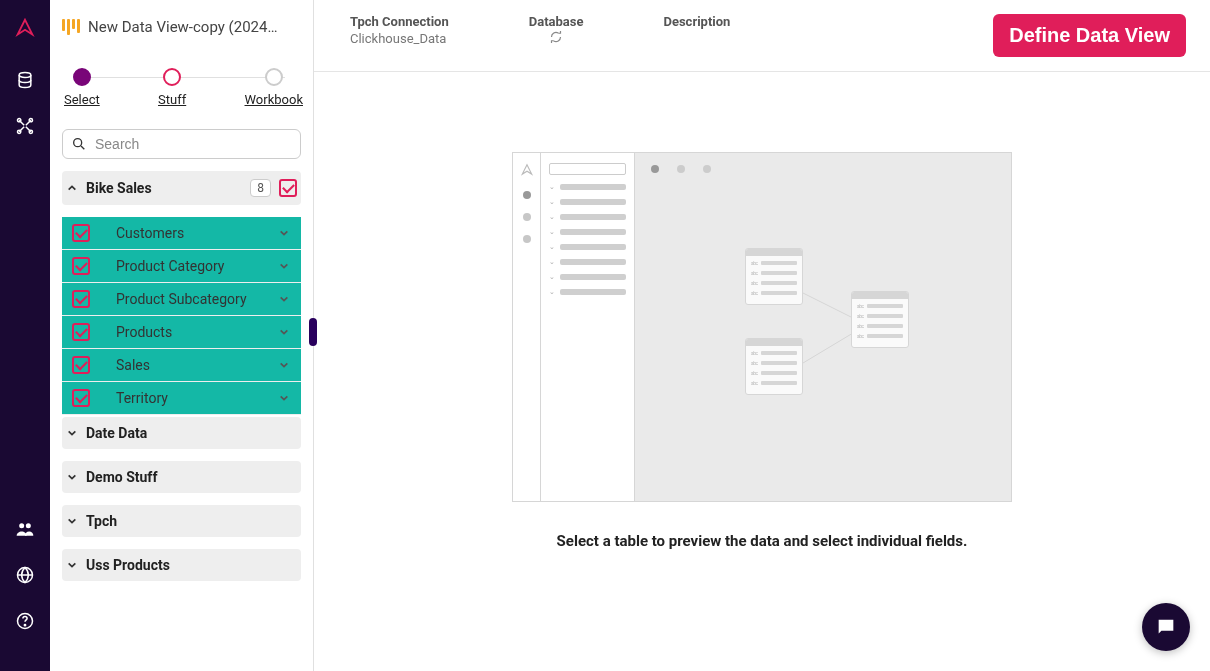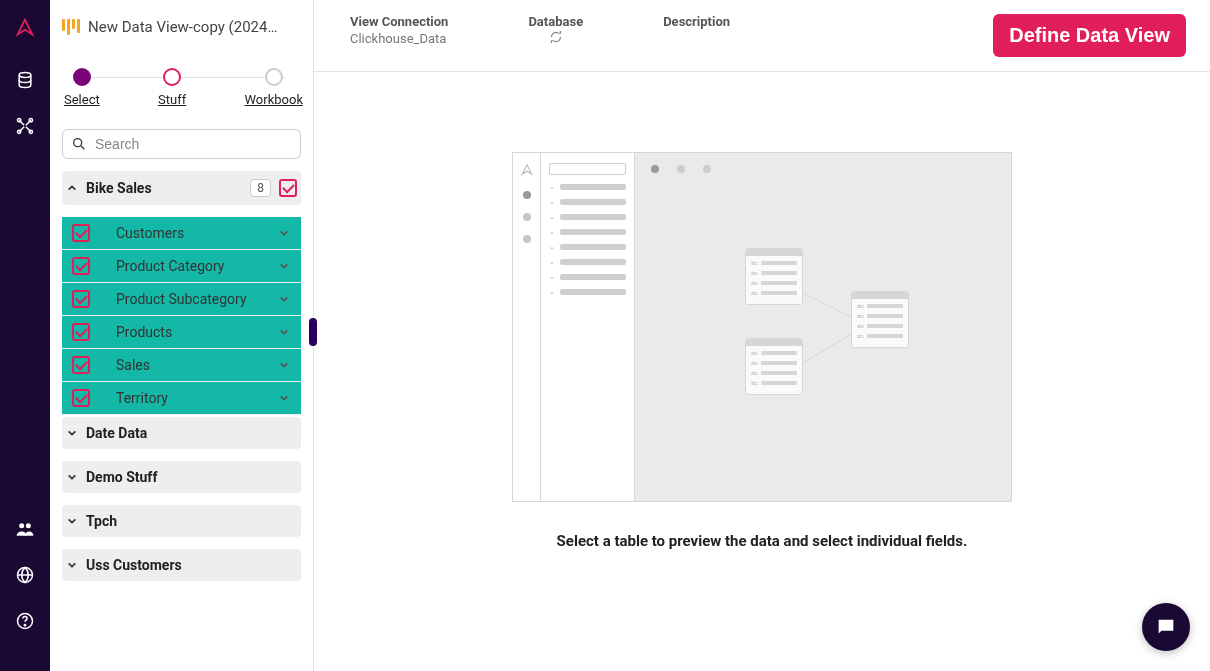--- a/index.html
+++ b/index.html
@@ -489,32 +489,32 @@
           </svg>
         </span>
       <span class="name">Tpch</span>
     </div>
     <div class="group-hdr group-collapsed">
       <span class="arrow">
           <svg viewBox="0 0 12 12" width="10" height="10" fill="none" stroke="#333" stroke-width="2">
             <path d="M2 4l4 4 4-4"></path>
           </svg>
         </span>
-      <span class="name">Uss Customers</span>
+      <span class="name">Uss Products</span>
     </div>
 
   </div>
 
   <div class="resize-handle"></div>
 </div>
 
 <div class="main">
   <div class="topbar">
     <div class="meta-col">
-      <div class="lbl">View Connection</div>
+      <div class="lbl">Tpch Connection</div>
       <div class="val">Clickhouse_Data</div>
     </div>
     <div class="meta-col">
       <div class="lbl">Database</div>
       <div class="refresh-ico" style="text-align:center">
         <svg viewBox="0 0 16 16" width="12" height="12" fill="none" stroke="#888" stroke-width="1.6">
             <path d="M2 8a6 6 0 019-5.2M14 8a6 6 0 01-9 5.2M11 3h3V0M5 13H2v3"></path>
           </svg>
       </div>
     </div>

